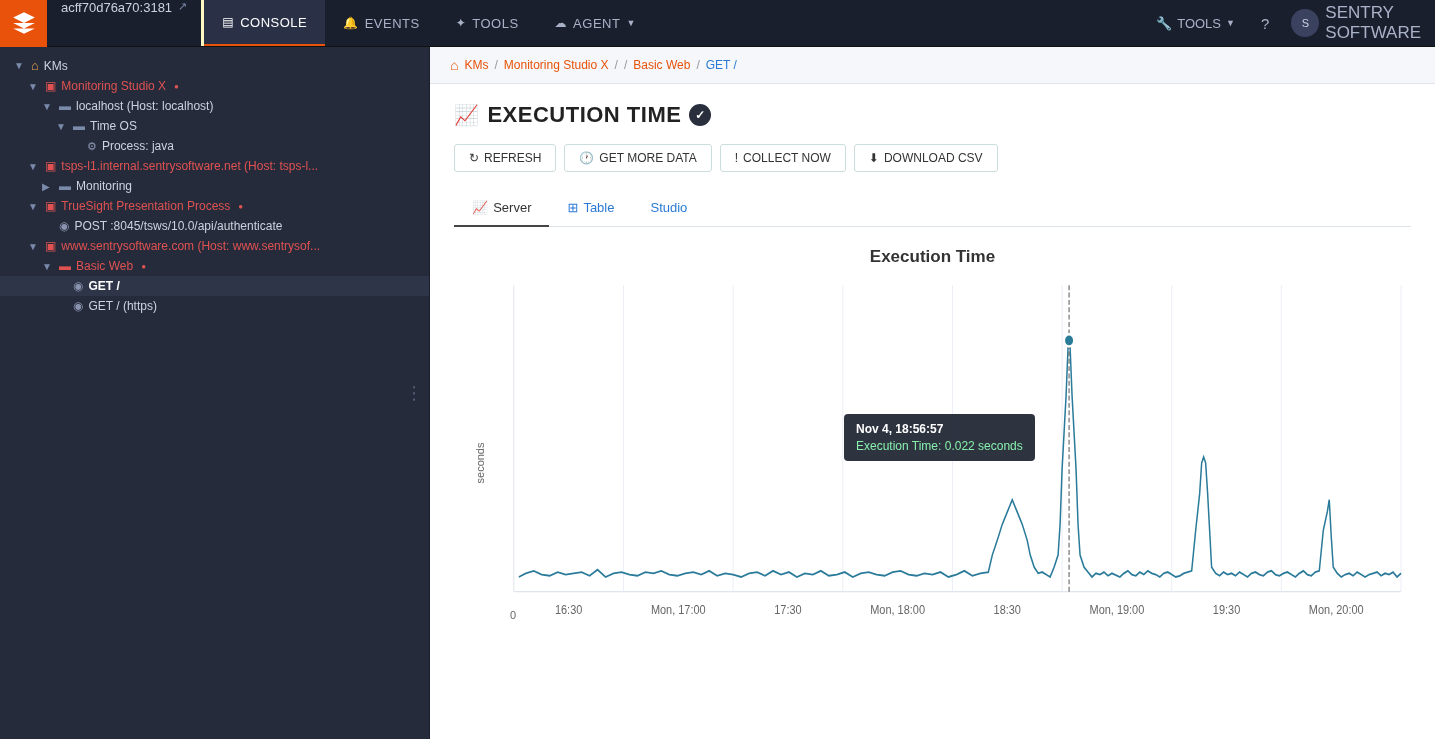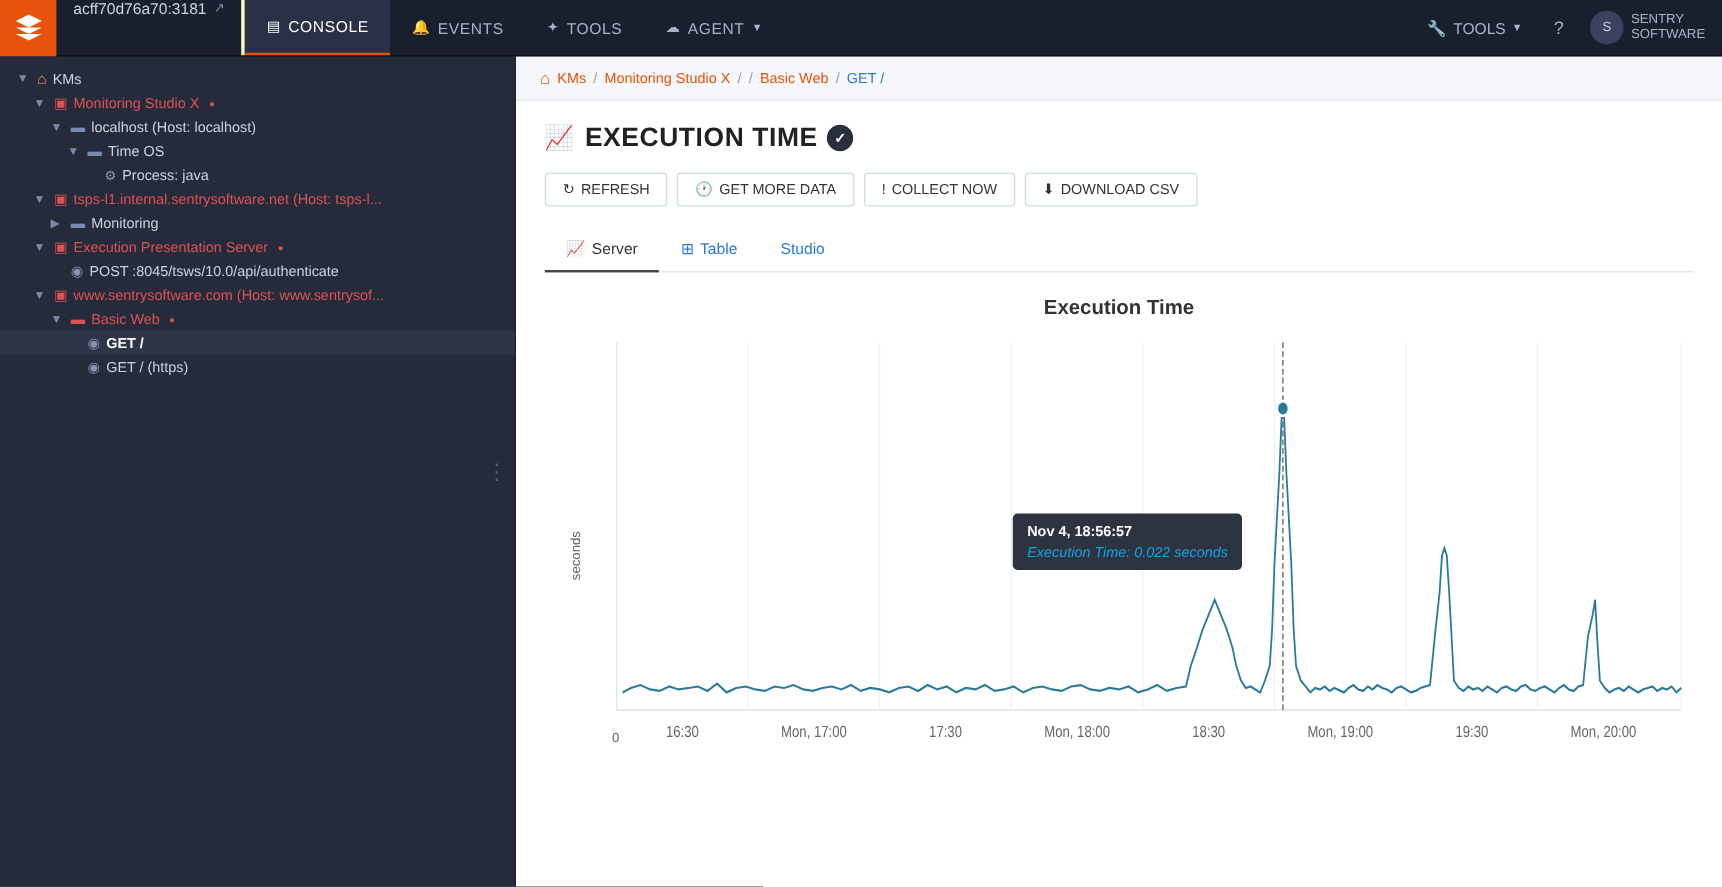--- a/index.html
+++ b/index.html
@@ -72,21 +72,21 @@
     .chart-area { padding: 10px 0; }
     .chart-title { text-align: center; font-size: 17px; font-weight: 600; color: #333; margin: 10px 0 6px; }
     .chart-container { position: relative; width: 100%; height: 380px; }
     .chart-svg { width: 100%; height: 100%; }
     .y-axis-label { position: absolute; left: 6px; top: 50%; transform: translateY(-50%) rotate(-90deg); font-size: 11px; color: #666; white-space: nowrap; }
     .zero-label { position: absolute; left: 56px; bottom: 32px; font-size: 11px; color: #666; }
 
     
     .chart-tooltip { position: absolute; background: rgba(30,35,50,0.93); color: #fff; border-radius: 4px; padding: 8px 12px; font-size: 12px; pointer-events: none; }
     .tooltip-time { font-weight: 600; margin-bottom: 3px; }
-    .tooltip-value { color: #0ea5e9; font-style: italic; }
+    .tooltip-value { color: #86efac; }
   </style>
 </head>
 <body>
 
 <div class="topnav">
   <div class="topnav-logo">
     <svg viewBox="0 0 24 24">
       <path d="M12 2L2 7l10 5 10-5-10-5zM2 17l10 5 10-5M2 12l10 5 10-5"></path>
     </svg>
   </div>
@@ -113,21 +113,21 @@
   </div>
   <div class="topnav-right">
     <div class="tools-btn">
       <span>🔧</span>
       <span>TOOLS</span>
       <span style="font-size:9px;">▼</span>
     </div>
     <div class="help-btn">?</div>
     <div class="topnav-brand">
       <div class="brand-circle">S</div>
-      <span style="font-size:11px;line-height:1.2;">SENTRY<br>SOFTWARE</span>
+      <span style="font-size:17px;line-height:1.2;">SENTRY<br>SOFTWARE</span>
     </div>
   </div>
 </div>
 
 <div class="main-layout">
 
   <div class="sidebar">
     <div class="sidebar-tree">
 
       <div class="tree-item tree-indent-1">
@@ -169,21 +169,21 @@
 
       <div class="tree-item tree-indent-3">
         <span class="tree-toggle">▶</span>
         <span class="folder-icon">▬</span>
         <span class="tree-label">Monitoring</span>
       </div>
 
       <div class="tree-item tree-indent-2">
         <span class="tree-toggle">▼</span>
         <span class="monitor-icon">▣</span>
-        <span class="tree-label red">Execution Presentation Server</span>
+        <span class="tree-label red">TrueSight Presentation Process</span>
         <span class="red-dot" style="margin-left:3px;">●</span>
       </div>
 
       <div class="tree-item tree-indent-3">
         <span class="tree-toggle" style="visibility:hidden;">▶</span>
         <span class="circle-gear">◉</span>
         <span class="tree-label">POST :8045/tsws/10.0/api/authenticate</span>
       </div>
 
       <div class="tree-item tree-indent-2">
@@ -329,21 +329,21 @@
                 914,248 918,246 922,245 926,244 930,247 934,245
                 938,246 942,244 946,248 950,245
               "></polyline>
 
             <line x1="617" y1="10" x2="617" y2="260" stroke="#555" stroke-width="1" stroke-dasharray="4,2"></line>
 
             <circle cx="617" cy="55" r="5" fill="#2a7a9a" stroke="#fff" stroke-width="2"></circle>
           </svg>
 
           
-          <div class="chart-tooltip" style="left: 390px; top: 155px; min-width: 180px;">
+          <div class="chart-tooltip" style="left: 390px; top: 141px; min-width: 180px;">
             <div class="tooltip-time">Nov 4, 18:56:57</div>
             <div class="tooltip-value">
               <span>Execution Time:</span>
               <span>0.022 seconds</span>
             </div>
           </div>
         </div>
       </div>
     </div>
   </div>

